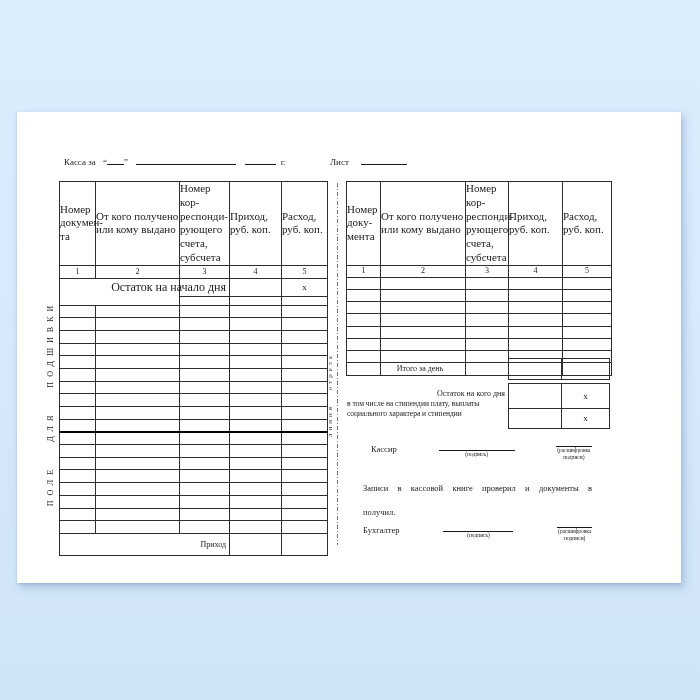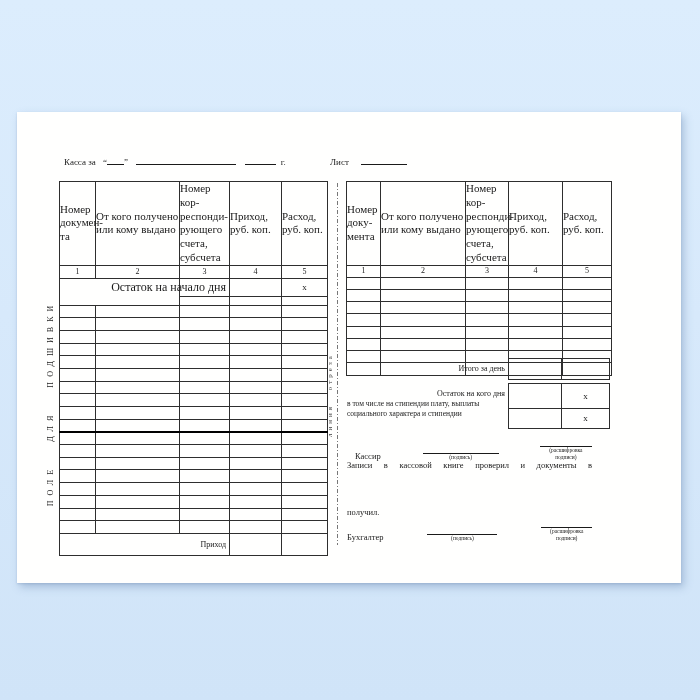--- a/index.html
+++ b/index.html
@@ -28,26 +28,26 @@
   td.openrow .ovl{position:absolute;right:3px;top:50%;transform:translateY(-50%);
                   white-space:nowrap;font-size:8px;}
   
   .cellrow{position:absolute;display:flex;}
   .cellrow .c{border:1px solid #2e2e2e;box-sizing:border-box;text-align:center;font-size:9px;}
   .cellrow .c+.c{margin-left:-1px;}
   .rlabel{position:absolute;text-align:right;font-size:8px;white-space:nowrap;}
   .llabel{position:absolute;text-align:left;font-size:7.5px;line-height:10px;white-space:nowrap;}
   
   .sig{position:absolute;left:330px;width:245px;font-size:8.5px;}
-  .sig-row{position:absolute;left:0;right:0;display:flex;align-items:flex-end;gap:32px;}
+  .sig-row{position:absolute;left:16px;right:0;display:flex;align-items:center;gap:32px;}
   .sig-lbl{white-space:nowrap;}
   .ublk{display:flex;flex-direction:column;}
   .ublk .ln{border-bottom:1px solid #1a1a1a;height:9px;}
   .ublk .cap{font-size:5.5px;text-align:center;line-height:7px;color:#222;}
-  .just{text-align:justify;text-align-last:justify;}
+  .just{text-align:justify;text-align-last:justify;margin-top:23px;}
   
   .vtext{position:absolute;font-size:8px;letter-spacing:5px;word-spacing:16px;
          text-align:center;transform:rotate(-90deg);color:#222;}
   .vtext2{position:absolute;font-size:7px;letter-spacing:3px;word-spacing:9px;
           text-align:center;transform:rotate(-90deg);color:#444;}
   .cutline{position:absolute;width:1px;
      background:repeating-linear-gradient(to bottom,#777 0 4px,transparent 4px 6px,#777 6px 7px,transparent 7px 9px);}
 </style>
 </head>
 <body>
@@ -330,21 +330,21 @@
           <tr style="height: 12.25px;">
             <td></td>
             <td></td>
             <td></td>
             <td></td>
             <td></td>
           </tr>
         </tbody>
   </table>
 
-  <div class="rlabel" style="left:300px;width:188px;top:252px;">Итого за день</div>
+  <div class="rlabel" style="left:309px;width:188px;top:252px;text-align:center;">Итого за день</div>
   <div class="cellrow" style="left:491px;top:246px;">
     <div class="c" style="width:54px;height:22px;"></div>
     <div class="c" style="width:49px;height:22px;"></div>
   </div>
 
   <div class="rlabel" style="left:300px;width:188px;top:277px;">Остаток на кого дня</div>
   <div class="cellrow" style="left:491px;top:271px;">
     <div class="c" style="width:54px;height:26px;"></div>
     <div class="c" style="width:49px;height:26px;line-height:24px;">х</div>
   </div>

